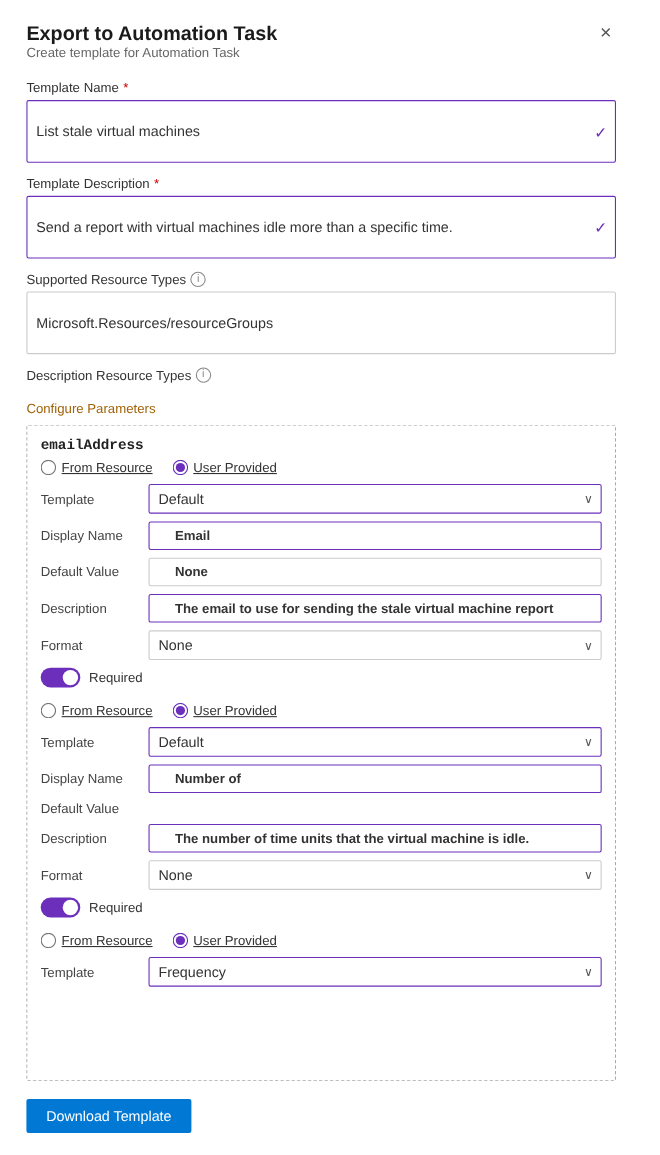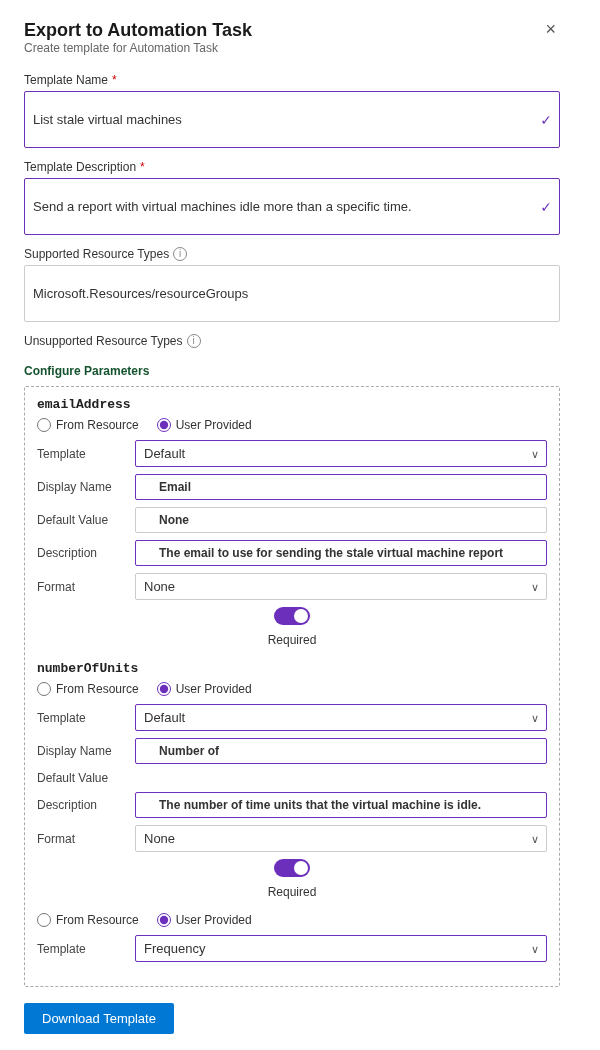--- a/index.html
+++ b/index.html
@@ -91,22 +91,22 @@
     .check-mark {
       position: absolute;
       right: 8px;
       top: 50%;
       transform: translateY(-50%);
       color: #6b2fbc;
       font-size: 14px;
     }
     .section-label {
       font-size: 12px;
-      font-weight: 700;
-      color: #14532d;
+      font-weight: 400;
+      color: #a16207;
       margin-bottom: 8px;
     }
     .params-section {
       border: 1px dashed #aaa;
       border-radius: 2px;
       padding: 10px 12px;
       margin-bottom: 0;
       flex: 1;
     }
     .param-block {
@@ -117,20 +117,21 @@
       font-weight: 600;
       color: #222;
       margin-bottom: 6px;
       font-family: Liberation Mono, monospace;
     }
     .radio-row {
       display: flex;
       gap: 18px;
       margin-bottom: 8px;
       align-items: center;
+      text-decoration: underline;
     }
     .radio-option {
       display: flex;
       align-items: center;
       gap: 5px;
       font-size: 12px;
       cursor: pointer;
     }
     .radio-input {
       accent-color: #6b2fbc;
@@ -182,21 +183,20 @@
     }
     .select-input.purple-border {
       border-color: #6b2fbc;
     }
     .toggle-row {
       display: flex;
       align-items: center;
       gap: 8px;
       margin-top: 4px;
       margin-bottom: 4px;
-      flex-direction: column;
     }
     .toggle {
       width: 36px;
       height: 18px;
       border-radius: 9px;
       background: #6b2fbc;
       position: relative;
       cursor: pointer;
       display: inline-block;
       flex-shrink: 0;
@@ -281,21 +281,21 @@
   <div class="field-group">
     <div class="field-label">
       <span>Supported Resource Types</span>
       <span class="info-icon">i</span>
     </div>
     <input class="text-input" type="text" value="Microsoft.Resources/resourceGroups" style="">
   </div>
 
   <div class="field-group">
     <div class="field-label">
-      <span>Unsupported Resource Types</span>
+      <span>Description Resource Types</span>
       <span class="info-icon">i</span>
     </div>
   </div>
 
   <div class="section-label">Configure Parameters</div>
 
   <div class="params-section">
 
     <div class="param-block">
       <div class="param-title">emailAddress</div>
@@ -339,21 +339,20 @@
       </div>
       <div class="toggle-row">
         <div class="toggle">
           <div class="toggle-knob"></div>
         </div>
         <span class="toggle-label">Required</span>
       </div>
     </div>
 
     <div class="param-block">
-      <div class="param-title">numberOfUnits</div>
       <div class="radio-row">
         <label class="radio-option">
           <input type="radio" class="radio-input" name="numberSource" value="from-resource" style="">
           <span>From Resource</span>
         </label>
         <label class="radio-option">
           <input type="radio" class="radio-input" name="numberSource" value="user-provided" checked="" style="">
           <span>User Provided</span>
         </label>
       </div>

